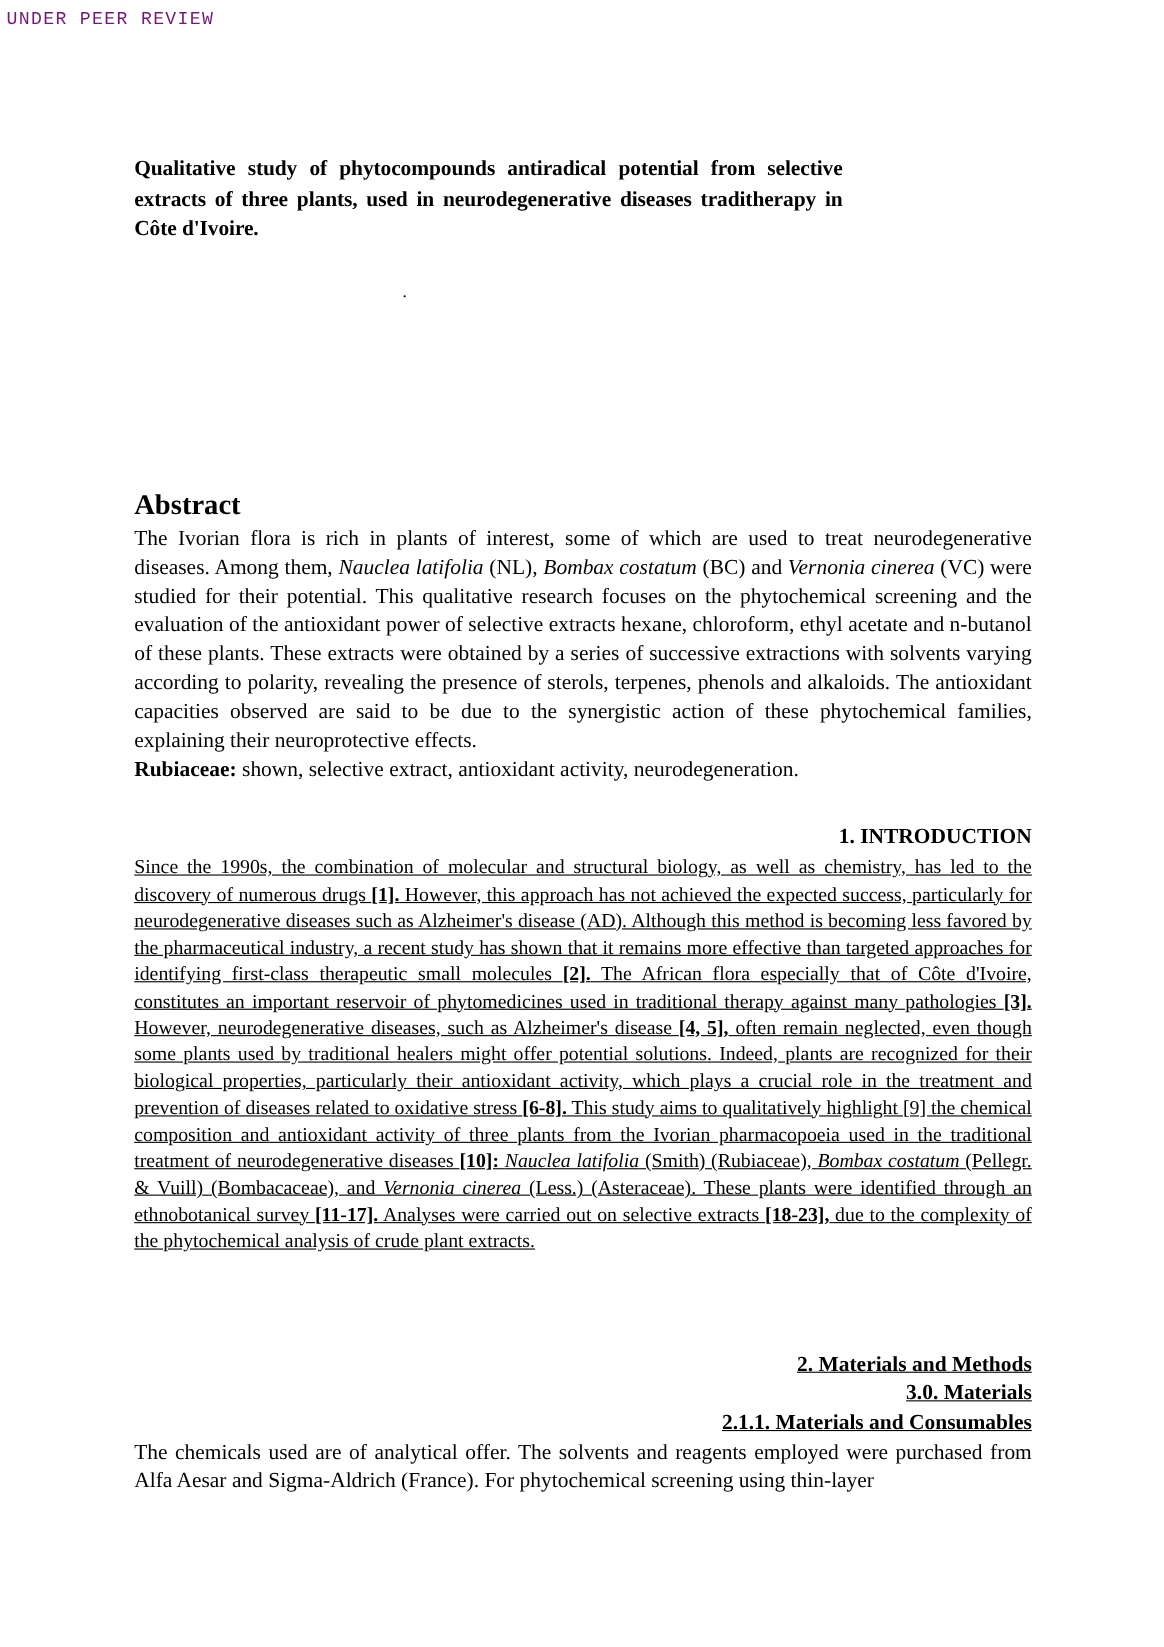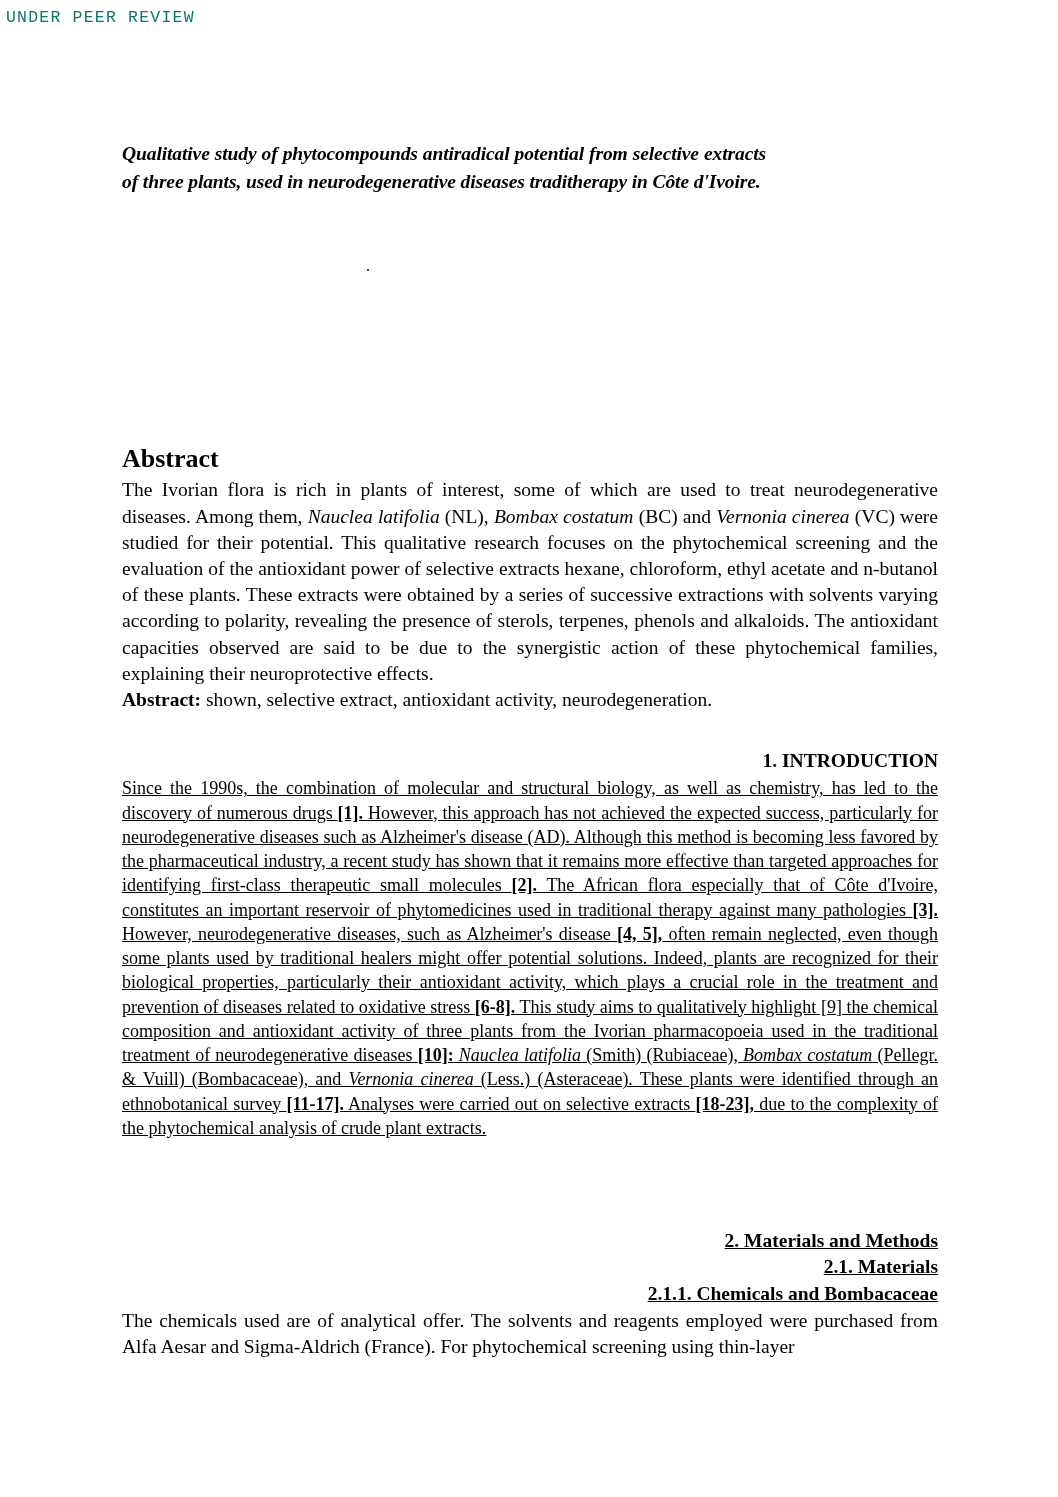--- a/index.html
+++ b/index.html
@@ -15,32 +15,31 @@
     color: #000000;
     overflow: hidden;
   }
   .header-stamp {
     position: absolute;
     top: 8px;
     left: 6px;
     font-family: "Liberation Mono", monospace;
     font-size: 16.5px;
     letter-spacing: 1.2px;
-    color: #0f766e;
+    color: #701a75;
     white-space: nowrap;
   }
   .page {
     position: absolute;
     top: 0;
     left: 0;
     width: 886px;
     height: 1497px;
     box-sizing: border-box;
     padding: 140px 120px 0 122px;
-    font-style: italic;
   }
   .title {
     font-family: "Liberation Serif", serif;
     font-weight: bold;
     font-size: 19.5px;
     line-height: 1.42;
     margin: 0;
     text-align: justify;
     letter-spacing: -0.1px;
   }
@@ -121,26 +120,26 @@
 
 <div class="page">
   <h1 class="title">Qualitative study of phytocompounds antiradical potential from selective extracts of three plants, used in neurodegenerative diseases traditherapy in Côte d'Ivoire.</h1>
 </div>
 
 <div class="dot-mark">.</div>
 
 <div class="abstract-block">
   <div class="h-bold">Abstract</div>
   <p class="body-text"><span>The Ivorian flora is rich in plants of interest, some of which are used to treat neurodegenerative diseases. Among them, </span><i>Nauclea latifolia</i><span> (NL), </span><i>Bombax costatum</i><span> (BC) and </span><i>Vernonia cinerea</i><span> (VC) were studied for their potential. This qualitative research focuses on the phytochemical screening and the evaluation of the antioxidant power of selective extracts hexane, chloroform, ethyl acetate and n-butanol of these plants. These extracts were obtained by a series of successive extractions with solvents varying according to polarity, revealing the presence of sterols, terpenes, phenols and alkaloids. The antioxidant capacities observed are said to be due to the synergistic action of these phytochemical families, explaining their neuroprotective effects.</span></p>
-  <p class="keywords"><b>Abstract:</b><span> shown, selective extract, antioxidant activity, neurodegeneration.</span></p>
+  <p class="keywords"><b>Rubiaceae:</b><span> shown, selective extract, antioxidant activity, neurodegeneration.</span></p>
 </div>
 
 <div class="intro-block">
   <div class="section-head">1. INTRODUCTION</div>
   <p class="intro-para"><span>Since the 1990s, the combination of molecular and structural biology, as well as chemistry, has led to the discovery of numerous drugs </span><b>[1].</b><span> However, this approach has not achieved the expected success, particularly for neurodegenerative diseases such as Alzheimer's disease (AD). Although this method is becoming less favored by the pharmaceutical industry, a recent study has shown that it remains more effective than targeted approaches for identifying first-class therapeutic small molecules </span><b>[2].</b><span> The African flora especially that of Côte d'Ivoire, constitutes an important reservoir of phytomedicines used in traditional therapy against many pathologies </span><b>[3].</b><span> However, neurodegenerative diseases, such as Alzheimer's disease </span><b>[4, 5],</b><span> often remain neglected, even though some plants used by traditional healers might offer potential solutions. Indeed, plants are recognized for their biological properties, particularly their antioxidant activity, which plays a crucial role in the treatment and prevention of diseases related to oxidative stress </span><b>[6-8].</b><span> This study aims to qualitatively highlight [9] the chemical composition and antioxidant activity of three plants from the Ivorian pharmacopoeia used in the traditional treatment of neurodegenerative diseases </span><b>[10]:</b><span> </span><i>Nauclea latifolia</i><span> (Smith) (Rubiaceae), </span><i>Bombax costatum</i><span> (Pellegr. &amp; Vuill) (Bombacaceae), and </span><i>Vernonia cinerea</i><span> (Less.) (Asteraceae). These plants were identified through an ethnobotanical survey </span><b>[11-17].</b><span> Analyses were carried out on selective extracts </span><b>[18-23],</b><span> due to the complexity of the phytochemical analysis of crude plant extracts.</span></p>
 </div>
 
 <div class="methods-block">
   <div class="section-head">2. Materials and Methods</div>
-  <div class="section-head">2.1. Materials</div>
-  <div class="section-head">2.1.1. Chemicals and Bombacaceae</div>
+  <div class="section-head">3.0. Materials</div>
+  <div class="section-head">2.1.1. Materials and Consumables</div>
   <p class="methods-para">The chemicals used are of analytical offer. The solvents and reagents employed were purchased from Alfa Aesar and Sigma-Aldrich (France). For phytochemical screening using thin-layer</p>
 </div>
 
 </body></html>

